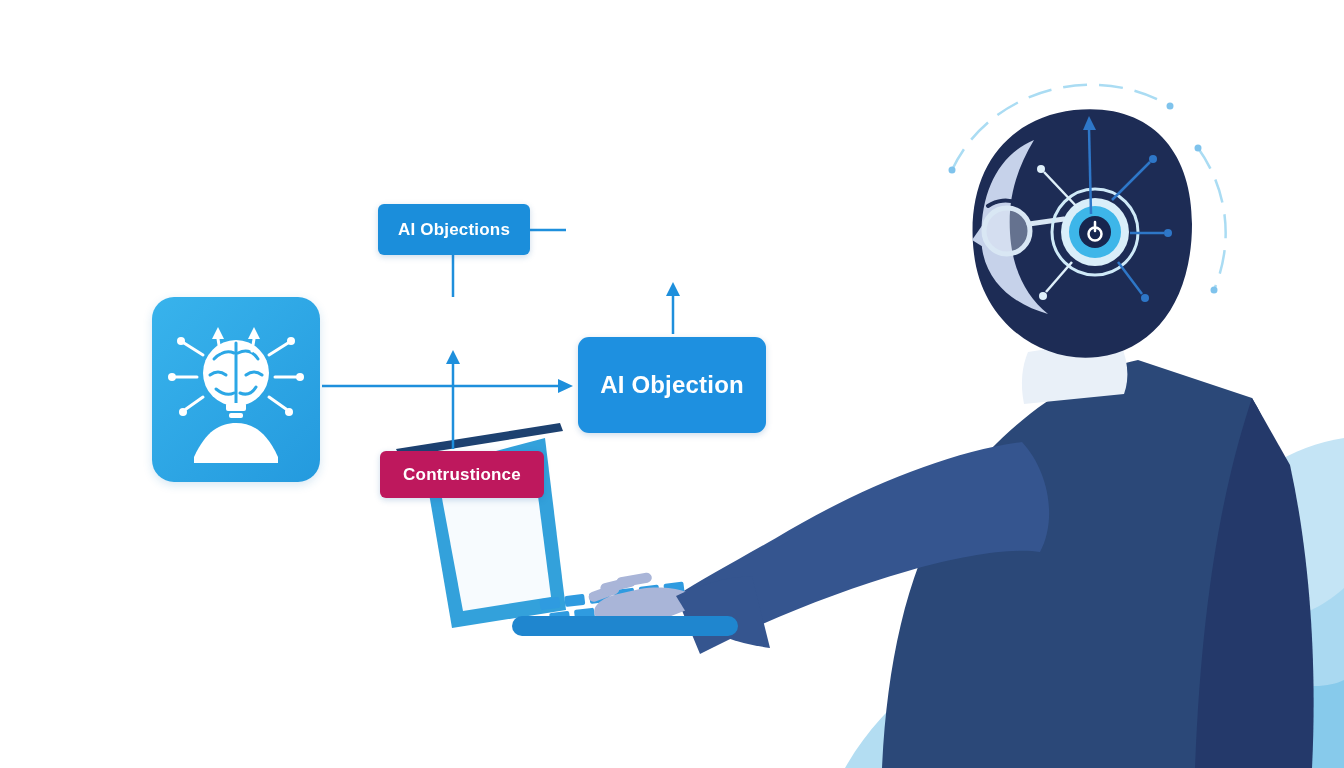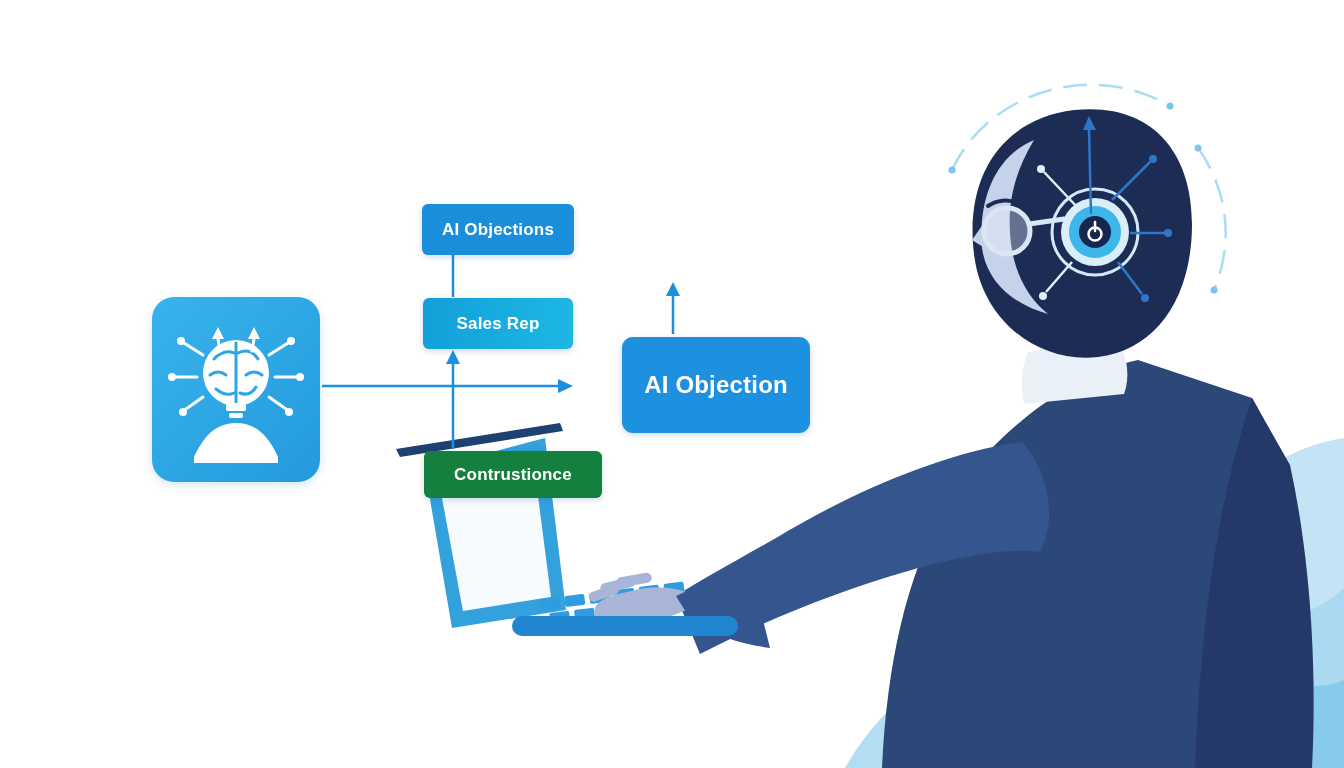--- a/index.html
+++ b/index.html
@@ -12,26 +12,25 @@
     position:absolute;left:152px;top:297px;width:168px;height:185px;
     border-radius:22px;background:linear-gradient(135deg,#38b3ec,#249ade);
     display:flex;align-items:center;justify-content:center;
     box-shadow:0 3px 10px rgba(30,120,190,.18);
   }
   .flow-box{
     position:absolute;display:flex;align-items:center;justify-content:center;
     color:#ffffff;border-radius:6px;font-weight:600;font-size:17px;
     box-shadow:0 2px 6px rgba(25,90,160,.22);text-align:right;
     letter-spacing:.2px;
-    margin-left:44px;
   }
   .box-ai-objections{left:378px;top:204px;width:152px;height:51px;background:#1b8edb;}
   .box-sales-rep{left:379px;top:298px;width:150px;height:51px;background:linear-gradient(90deg,#12a0d9,#1db7e4);}
   .box-ai-objection{left:578px;top:337px;width:188px;height:96px;background:#1e90e0;font-size:24px;font-weight:700;border-radius:11px;}
-  .box-contrustionce{left:380px;top:451px;width:178px;height:47px;background:#15803d;}
+  .box-contrustionce{left:380px;top:451px;width:164px;height:47px;background:#be185d;}
 </style>
 </head>
 <body>
 
 <div class="stage">
 
   <svg class="illustration-svg" width="1344" height="768" viewBox="0 0 1344 768">
 
     <g>
       <path d="M1125,768 C1150,560 1235,455 1344,438 L1344,768 Z" fill="#c4e4f5"></path>
@@ -167,23 +166,20 @@
           <circle cx="137" cy="115" r="4"></circle>
         <polygon points="66,30 60,42 72,42"></polygon>
           <polygon points="102,30 96,42 108,42"></polygon>
       </g>
     </svg>
   </div>
 
   <div class="flow-box box-ai-objections">
     <span>AI Objections</span>
   </div>
-  <div class="flow-box box-sales-rep">
-    <span>Sales Rep</span>
-  </div>
   <div class="flow-box box-ai-objection">
     <span>AI Objection</span>
   </div>
   <div class="flow-box box-contrustionce">
     <span>Contrustionce</span>
   </div>
 
 </div>
 
 </body></html>

